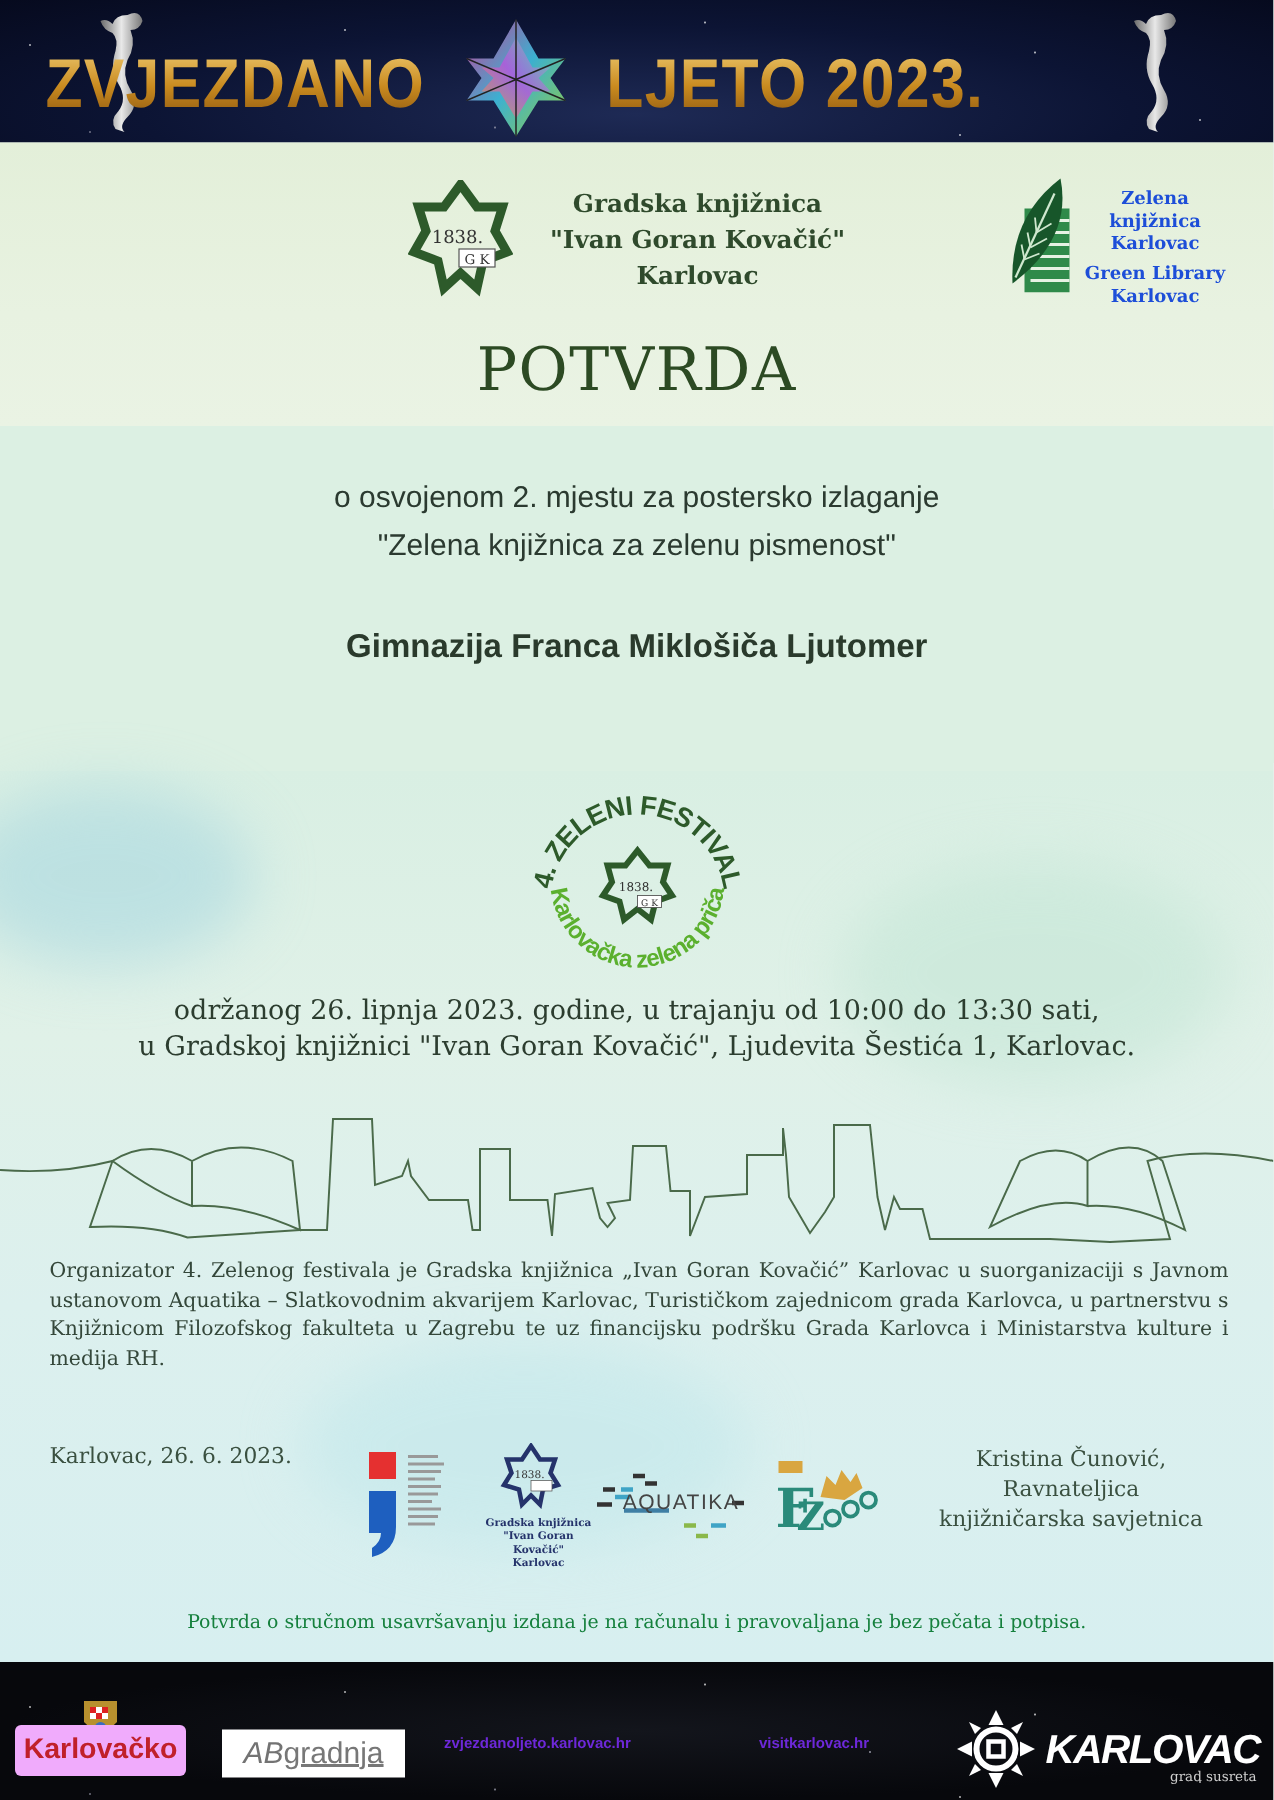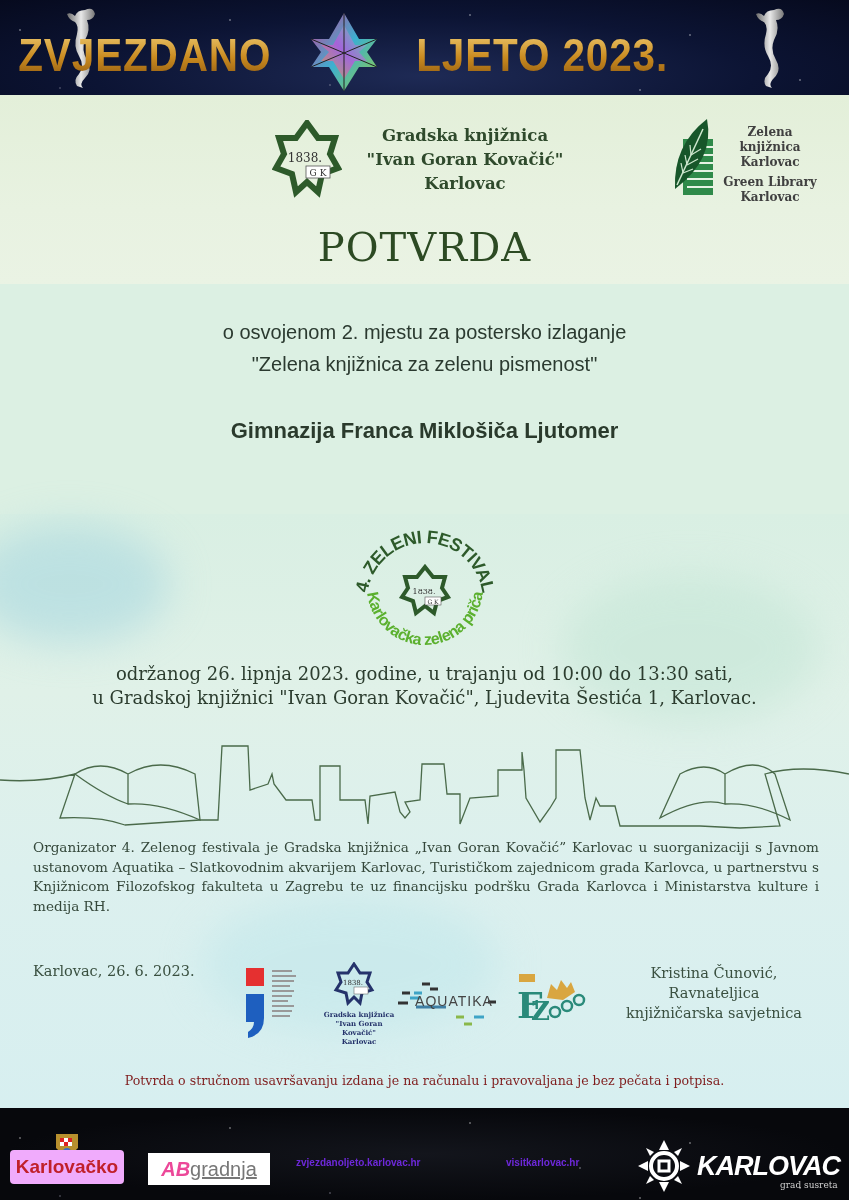--- a/index.html
+++ b/index.html
@@ -1,57 +1,57 @@
 <!DOCTYPE html>
 <html><head>
 <meta charset="utf-8">
 <style>
   * { margin:0; padding:0; box-sizing:border-box; }
   body { width:849px; height:1200px; overflow:hidden; background:#e6f2ec; font-family:"DejaVu Serif", serif; position:relative; }
   .top-banner { position:absolute; left:0; top:0; width:849px; height:95px; background:radial-gradient(ellipse at 50% 80%, #1e2a55 0%, #0c1434 55%, #060a1e 100%); overflow:hidden; }
   .stars { position:absolute; inset:0; background-image: radial-gradient(1px 1px at 20px 30px,#fff,transparent), radial-gradient(1px 1px at 120px 70px,#ccd,transparent), radial-gradient(1px 1px at 230px 20px,#fff,transparent), radial-gradient(1px 1px at 330px 85px,#aab,transparent), radial-gradient(1px 1px at 470px 15px,#fff,transparent), radial-gradient(1px 1px at 580px 60px,#ccd,transparent), radial-gradient(1px 1px at 690px 35px,#fff,transparent), radial-gradient(1px 1px at 800px 80px,#fff,transparent), radial-gradient(1px 1px at 60px 88px,#99a,transparent), radial-gradient(1px 1px at 640px 90px,#fff,transparent); }
-  .banner-title { position:absolute; top:17px; left:0; width:686px; display:flex; justify-content:center; align-items:center; gap:20px; }
+  .banner-title { position:absolute; top:17px; left:0; width:686px; display:flex; justify-content:center; align-items:center; gap:8px; }
   .banner-word { font-family:"Liberation Sans", sans-serif; font-weight:bold; font-size:46px; letter-spacing:1px; color:#d9a23a; background:linear-gradient(180deg,#f3d27a 0%,#c98a1f 55%,#8a5510 100%); -webkit-background-clip:text; background-clip:text; -webkit-text-fill-color:transparent; transform:scaleX(0.88); }
   .star-logo { width:70px; height:82px; position:relative; margin-top:-6px; }
   .mermaid { position:absolute; top:4px; width:50px; height:86px; }
   .mermaid.left { left:55px; }
   .mermaid.right { right:55px; }
 
   .header-area { position:absolute; left:0; top:95px; width:849px; height:190px; background:linear-gradient(180deg,#e3efd9 0%,#e8f2e1 60%,#eaf3e4 100%); }
   .gk-logo { position:absolute; left:272px; top:120px; width:70px; height:80px; }
   .gk-text { position:absolute; left:360px; top:124px; width:210px; text-align:center; color:#2f4a2c; font-family:"DejaVu Serif", serif; font-weight:bold; font-size:16.5px; line-height:24px; }
   .green-lib-logo { position:absolute; left:673px; top:115px; width:46px; height:80px; }
-  .green-lib-text { position:absolute; left:720px; top:125px; width:100px; text-align:center; color:#404040; font-weight:bold; font-size:12px; line-height:15px; }
+  .green-lib-text { position:absolute; left:720px; top:125px; width:100px; text-align:center; color:#1d4ed8; font-weight:bold; font-size:12px; line-height:15px; }
   .green-lib-text .gap { height:5px; }
   .doc-title { position:absolute; left:0; top:224px; width:849px; text-align:center; font-family:"DejaVu Serif", serif; font-size:40px; color:#2c4a23; letter-spacing:1px; }
 
   .main-box { position:absolute; left:0; top:284px; width:849px; height:230px; background:#dcf0e3; }
   .subtitle { position:absolute; left:0; top:316px; width:849px; text-align:center; font-family:"Liberation Sans", sans-serif; font-size:20px; line-height:32px; color:#2b3a30; }
   .recipient { position:absolute; left:0; top:418px; width:849px; text-align:center; font-family:"Liberation Sans", sans-serif; font-weight:bold; font-size:22px; color:#2a3a2c; }
 
   .lower-area { position:absolute; left:0; top:514px; width:849px; height:594px; background:linear-gradient(180deg,#d9efe3 0%,#e0f1e8 30%,#dcf0ee 60%,#d7eff0 100%); }
   .wash { position:absolute; border-radius:50%; filter:blur(20px); opacity:0.5; }
   .festival-logo { position:absolute; left:345px; top:525px; width:160px; height:130px; }
   .event-text { position:absolute; left:0; top:662px; width:849px; text-align:center; font-family:"DejaVu Serif", serif; font-size:18px; line-height:24px; color:#2c3d2f; }
   .skyline { position:absolute; left:0; top:738px; width:849px; height:92px; }
   .organizer { position:absolute; left:33px; top:838px; width:786px; font-family:"DejaVu Serif", serif; font-size:13.6px; line-height:19.5px; color:#34473a; text-align:justify; }
   .place-date { position:absolute; left:33px; top:963px; font-family:"DejaVu Serif", serif; font-size:14.5px; color:#3a5040; }
   .sponsor-row { position:absolute; top:962px; height:80px; }
   .ministry { left:242px; width:68px; }
   .gk-small { left:318px; width:82px; }
   .aquatika { left:390px; width:112px; }
   .ffzg { left:515px; width:75px; }
   .signature { position:absolute; left:598px; top:963px; width:232px; text-align:center; font-family:"DejaVu Serif", serif; font-size:14.5px; line-height:20px; color:#3a5040; }
-  .note { position:absolute; left:0; top:1073px; width:849px; text-align:center; font-family:"DejaVu Serif", serif; font-size:12.6px; color:#7f1d1d; }
+  .note { position:absolute; left:0; top:1073px; width:849px; text-align:center; font-family:"DejaVu Serif", serif; font-size:12.6px; color:#15803d; }
 
   .bottom-banner { position:absolute; left:0; top:1108px; width:849px; height:92px; background:radial-gradient(ellipse at 50% 50%, #13151c 0%, #07080c 70%); overflow:hidden; }
   .karlovacko { position:absolute; left:10px; top:1150px; width:114px; height:34px; background:#f0abfc; border-radius:4px; display:flex; align-items:center; justify-content:center; font-family:"Liberation Sans", sans-serif; font-weight:bold; font-size:19px; color:#c0202a; transform-origin:left; }
   .crest { position:absolute; left:52px; top:1128px; width:30px; height:32px; }
   .abgradnja { position:absolute; left:148px; top:1153px; width:122px; height:32px; background:#ffffff; display:flex; align-items:center; justify-content:center; font-family:"Liberation Sans", sans-serif; font-size:20px; color:#777; }
-  .abgradnja .ab { color:#ec4899; font-weight:bold; font-style:italic; }
+  .abgradnja .ab { color:#737373; font-weight:normal; font-style:italic; }
   .abgradnja .gr { text-decoration:underline; }
   .url { position:absolute; top:1157px; font-family:"Liberation Sans", sans-serif; font-weight:bold; font-size:10px; color:#6d28d9; }
   .url1 { left:296px; }
   .url2 { left:506px; }
   .karlovac-logo { position:absolute; left:638px; top:1140px; width:52px; height:52px; }
   .karlovac-word { position:absolute; left:697px; top:1151px; font-family:"Liberation Sans", sans-serif; font-weight:bold; font-size:27px; color:#fff; letter-spacing:-1px; font-style:italic; }
   .karlovac-sub { position:absolute; left:780px; top:1180px; font-family:"DejaVu Serif", serif; font-size:9px; color:#cfcfcf; }
 </style>
 </head>
 <body>

